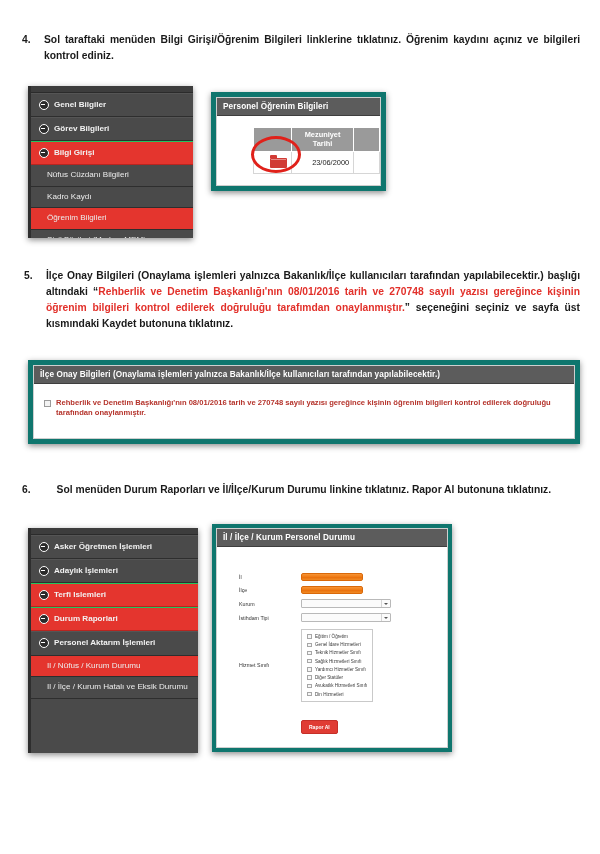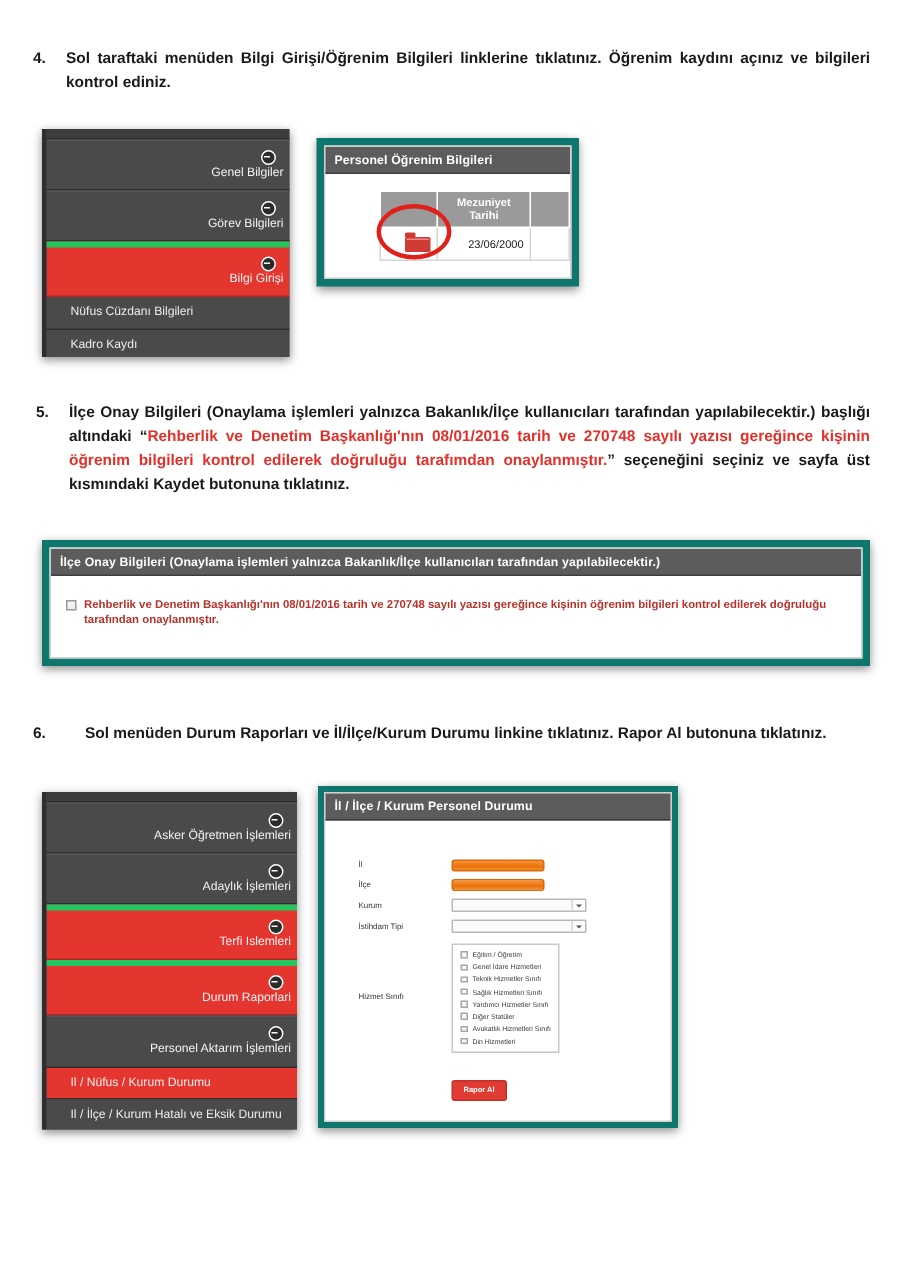--- a/index.html
+++ b/index.html
@@ -44,33 +44,32 @@
   .menu{
     background:#4a4a4a;
     border-left:3px solid #2e2e2e;
     box-sizing:border-box;
   }
   .menu-top-strip{
     height:6px;background:#3d3d3d;border-bottom:1px solid #2b2b2b;
   }
   .mi{
     position:relative;
-    display:flex;align-items:flex-end;
+    display:flex;align-items:flex-start;
     color:#f2f2f2;
     font-size:8.1px;
-    font-weight:400;
+    font-weight:700;
     padding:6px 4px 6px 8px;
     border-bottom:1px solid #2e2e2e;
     border-top:1px solid #555;
     background:#4a4a4a;
     box-sizing:border-box;
     line-height:1.25;
-    flex-direction:column;
-  }
-  .mi.red-item{background:#e4352e;border-top:4px solid #22c55e;border-bottom:1px solid #b82520;}
+  }
+  .mi.red-item{background:#e4352e;border-top:1px solid #22c55e;border-bottom:1px solid #b82520;}
   .mi .bullet{
     width:8px;height:8px;border-radius:50%;
     background:#2b2b2b;border:1.4px solid #ffffff;
     flex:0 0 8px;margin-right:5px;
     display:inline-block;position:relative;
   }
   .mi .bullet::after{
     content:"";position:absolute;left:1.2px;top:2.6px;
     width:3.4px;height:1.3px;background:#ffffff;
   }

